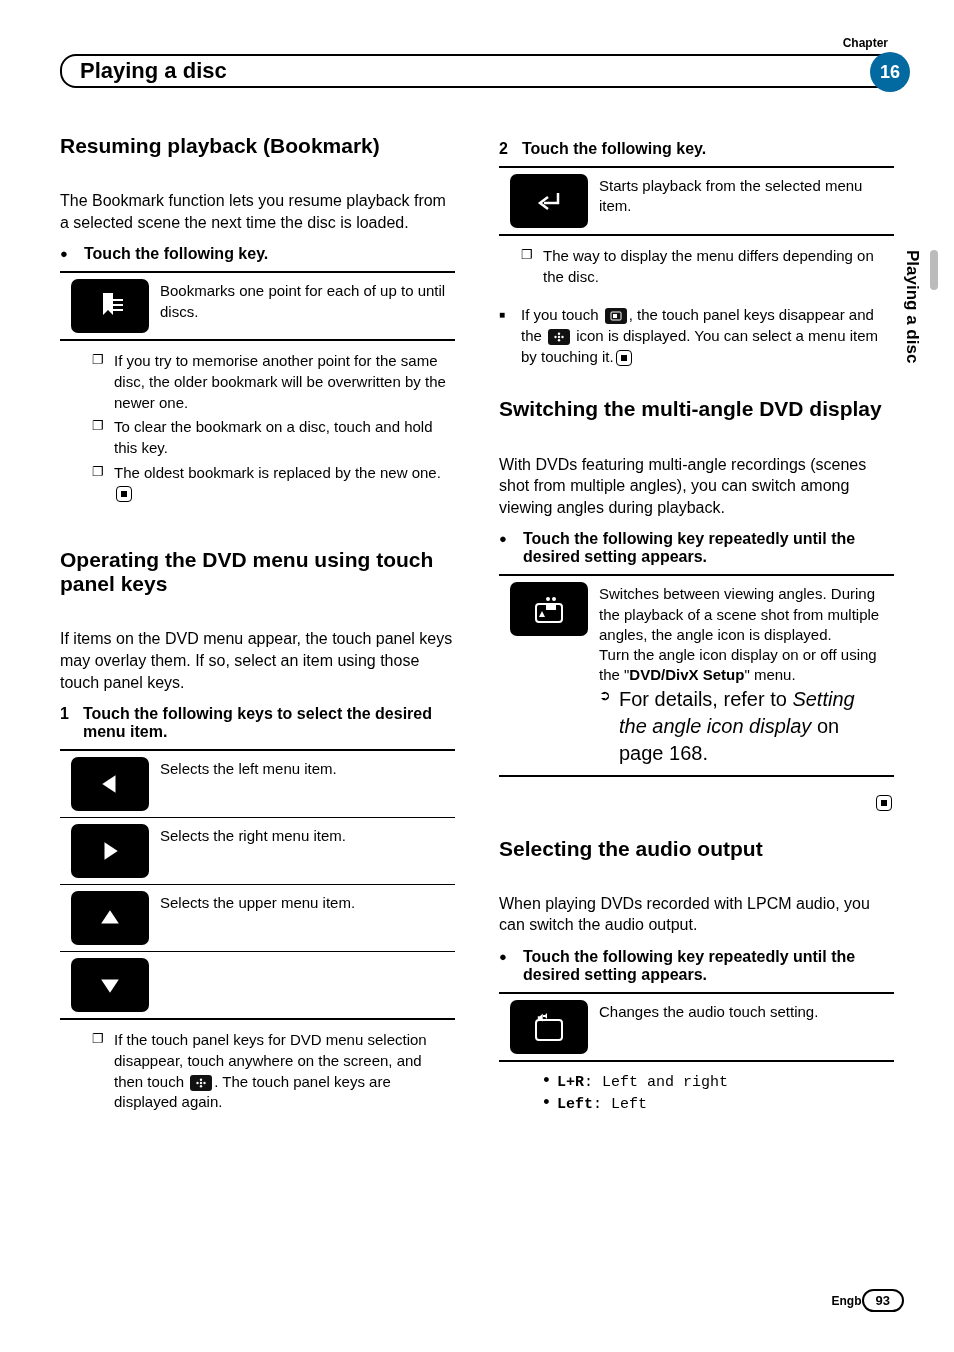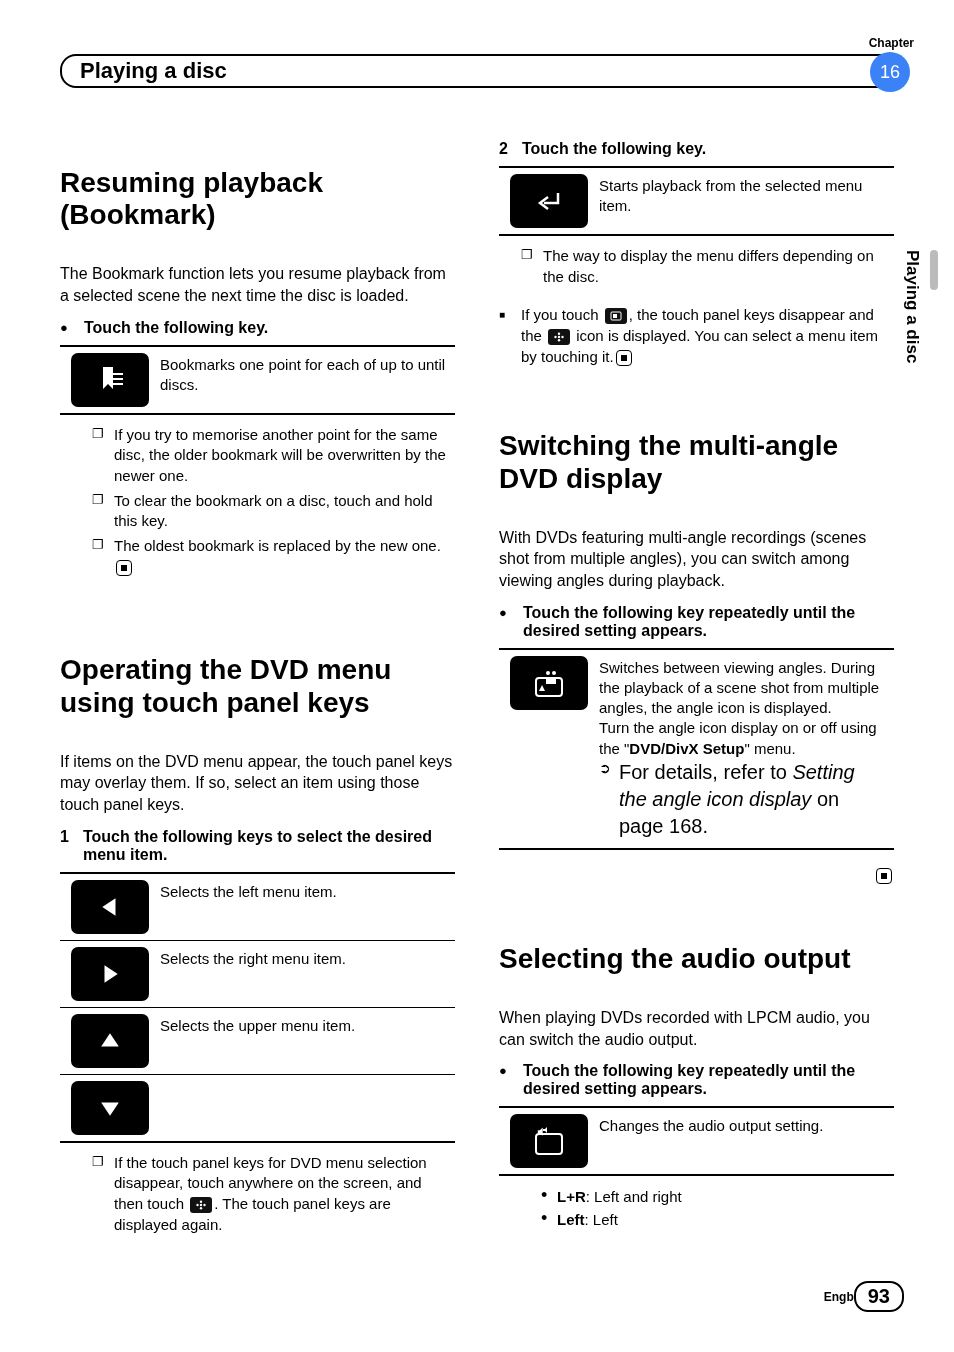--- a/index.html
+++ b/index.html
@@ -1,35 +1,35 @@
 <!DOCTYPE html>
 <html><head>
 <meta charset="utf-8">
 <style>
   * { box-sizing: border-box; margin: 0; padding: 0; }
   html, body { width: 954px; height: 1352px; background: #fff; font-family: Arial, Helvetica, sans-serif; color: #000; }
   .page { position: relative; width: 954px; height: 1352px; padding: 50px 60px 40px 60px; }
 
   
-  .chapter-label { position: absolute; top: 36px; right: 40px; font-size: 12px; font-weight: bold; }
+  .chapter-label { position: absolute; top: 36px; right: 66px; font-size: 12px; font-weight: bold; }
   .header-bar { position: absolute; top: 54px; left: 60px; right: 50px; height: 34px; }
   .header-line { border: 2px solid #000; border-radius: 16px; height: 34px; display: flex; align-items: center; padding-left: 18px; }
   .header-title { font-size: 22px; font-weight: 900; }
-  .header-badge { position: absolute; right: -6px; top: -2px; width: 40px; height: 40px; background: #3b82f6; border-radius: 50%; color: #fff; display: flex; align-items: center; justify-content: center; font-size: 18px; font-weight: 400; }
+  .header-badge { position: absolute; right: -6px; top: -2px; width: 40px; height: 40px; background: #0369a1; border-radius: 50%; color: #fff; display: flex; align-items: center; justify-content: center; font-size: 18px; font-weight: 700; }
 
   
   .side-tab { position: absolute; top: 250px; right: 30px; width: 22px; height: 200px; }
   .side-tab-bar { position: absolute; top: 0; right: -14px; width: 8px; height: 40px; background: #bbb; border-radius: 4px; }
   .side-tab-text { writing-mode: vertical-rl; font-weight: 900; font-size: 17px; }
 
   
   .columns { display: flex; gap: 44px; margin-top: 84px; }
   .col { flex: 1; min-width: 0; }
 
-  h2.section { font-size: 28px; font-weight: 900; line-height: 1.15; margin-bottom: 8px; margin-top: 33px; }
+  h2.section { font-size: 21px; font-weight: 900; line-height: 1.15; margin-bottom: 8px; }
   p.body { font-size: 16px; line-height: 1.35; margin-bottom: 12px; margin-top: 32px; }
   .step { font-size: 16px; font-weight: 900; margin: 6px 0 8px 0; display: flex; gap: 14px; }
   .step-num { font-weight: 900; }
   .bullet-step { font-size: 16px; font-weight: 900; margin: 6px 0 8px 0; padding-left: 24px; position: relative; }
   .bullet-step::before { content: "●"; position: absolute; left: 0; top: 1px; font-size: 13px; }
 
   
   .keytable { border-top: 2px solid #000; border-bottom: 2px solid #000; margin-bottom: 10px; }
   .keyrow { display: flex; align-items: flex-start; border-top: 1px solid #000; min-height: 66px; }
   .keyrow:first-child { border-top: none; }
@@ -39,38 +39,38 @@
 
   
   .notes { padding-left: 32px; margin: 6px 0 18px 0; }
   .note { font-size: 15px; line-height: 1.38; position: relative; padding-left: 22px; margin-bottom: 4px; }
   .note::before { content: "❐"; position: absolute; left: 0; top: 0; font-size: 13px; }
 
   
   .sqnote::before { content: "■"; font-size: 10px; top: 3px; }
 
   
-  .dotlist { padding-left: 20px; margin: 6px 0 17px 22px; }
+  .dotlist { padding-left: 20px; margin: 6px 0 17px 22px; font-family: Liberation Mono, monospace; }
   .dotitem { font-size: 15px; line-height: 1.5; position: relative; padding-left: 16px; }
   .dotitem::before { content: "•"; position: absolute; left: 0; top: 0; font-size: 18px; line-height: 1; }
 
   .inline-icon { display: inline-flex; vertical-align: middle; width: 22px; height: 16px; background: #111; border-radius: 3px; align-items: center; justify-content: center; color: #fff; font-size: 10px; margin: 0 2px; }
   .inline-stop { display: inline-block; vertical-align: middle; width: 16px; height: 16px; border: 1.5px solid #000; border-radius: 4px; position: relative; margin: 0 2px; }
   .inline-stop::after { content: ""; position: absolute; left: 4px; top: 4px; width: 6px; height: 6px; background: #000; }
 
   .redir { font-size: 20px; padding-left: 20px; position: relative; }
   .redir::before { content: "➲"; position: absolute; left: 0; top: 0; font-size: 14px; }
   em.ref { font-style: italic; }
 
   .spacer { height: 26px; }
 
   
   .footer { position: absolute; bottom: 40px; right: 50px; display: flex; align-items: center; }
   .footer-lang { font-size: 12px; font-weight: 900; }
-  .footer-page { border: 2px solid #000; border-radius: 14px; padding: 2px 12px; font-size: 20px; font-weight: 900; }
+  .footer-page { border: 2px solid #000; border-radius: 14px; padding: 2px 12px; font-size: 13px; font-weight: 900; }
 
   .end-mark { float: right; }
 </style>
 </head>
 <body>
 <div class="page">
 
 <div class="chapter-label">Chapter</div>
 <div class="header-bar">
   <div class="header-line">
@@ -268,21 +268,21 @@
       <div class="keyrow">
         <div class="keycell-icon">
               <div class="keybox">
           <svg width="40" height="32" viewBox="0 0 40 32">
             <rect x="7" y="9" width="26" height="20" rx="3" fill="none" stroke="#fff" stroke-width="2"></rect>
             <path d="M14 16 L17 16 L21 12 L21 24 L17 20 L14 20 Z" fill="#fff" transform="translate(-1,-6) scale(0.7)"></path>
             <path d="M14 4 L16 4 L18 2 L18 8 L16 6 L14 6 Z" fill="#fff"></path>
           </svg>
         </div>
             </div>
-        <div class="keycell-desc">Changes the audio output setting.</div>
+        <div class="keycell-desc">Changes the audio touch setting.</div>
       </div>
     </div>
 
     <div class="dotlist">
       <div class="dotitem"><b>L+R</b><span>: Left and right</span></div>
       <div class="dotitem"><b>Left</b><span>: Left</span></div>
     </div>
 
   </div>
 </div>

